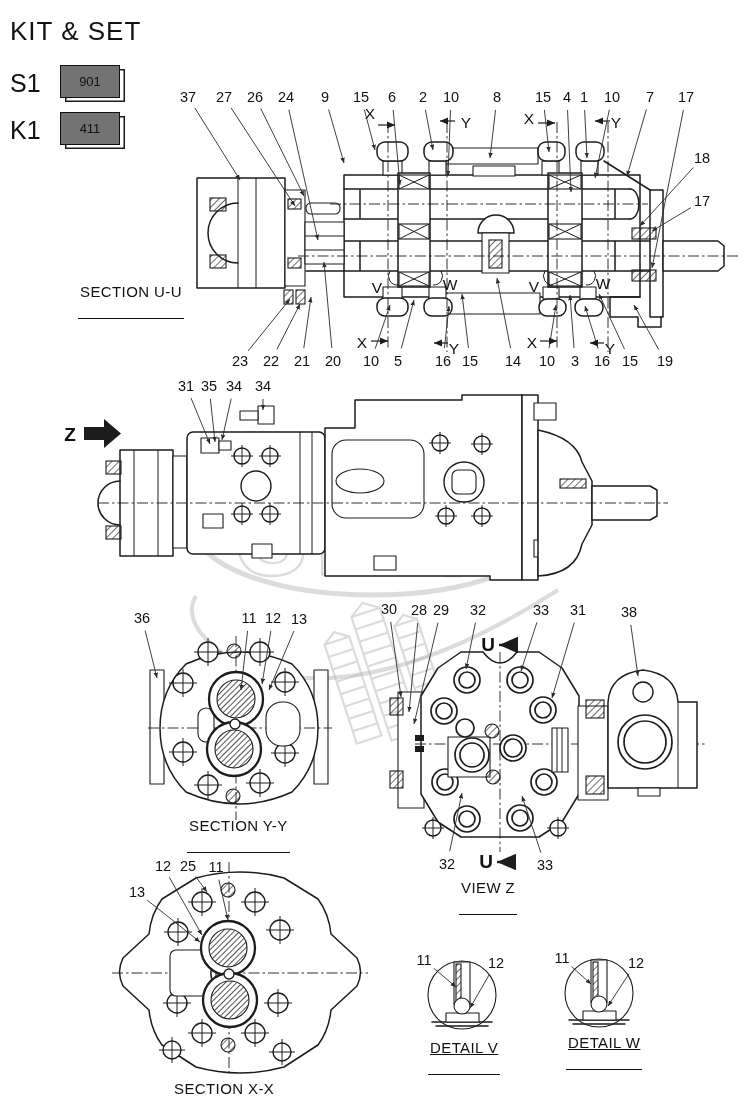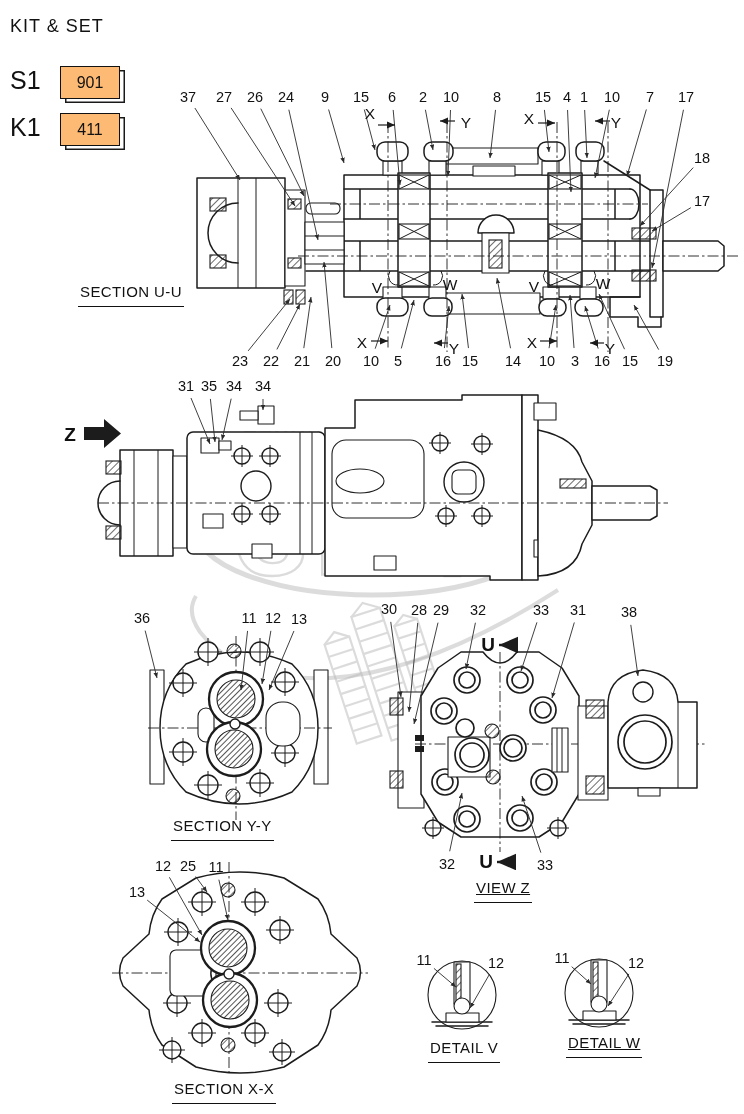--- a/index.html
+++ b/index.html
@@ -30,29 +30,29 @@
   .mka{stroke:#1c1c1c;stroke-width:1.2;}
   .mka.big{stroke-width:2.4;}
 
   
   .wmln{stroke:#b9b9b9;fill:none;opacity:.5;}
   .wmtxt{fill:#b9b9b9;opacity:.5;font-weight:bold;text-anchor:middle;dominant-baseline:central;letter-spacing:2px;}
   .wmlogo{fill:none;stroke:#b9b9b9;opacity:.5;font-weight:bold;text-anchor:middle;letter-spacing:6px;}
 
   
   .vlabel{position:absolute;font-size:15px;color:#111;border-bottom:1.6px solid #111;
-          padding:0 2px 6px 2px;letter-spacing:.4px;white-space:nowrap;}
+          padding:0 2px 18px 2px;letter-spacing:.4px;white-space:nowrap;}
 
   
   .kitset{position:absolute;left:10px;top:16px;color:#111;}
-  .kitset .ktitle{font-size:18px;letter-spacing:1px;margin-bottom:29px;}
-  .krow{display:flex;align-items:flex-start;margin-bottom:7px;height:40px;}
+  .kitset .ktitle{font-size:26px;letter-spacing:1px;margin-bottom:11px;}
+  .krow{display:flex;align-items:flex-end;margin-bottom:7px;height:40px;}
   .kcode{width:50px;font-size:25px;}
   .kbox{width:58px;height:31px;border:1.8px solid #111;display:flex;align-items:center;justify-content:center;
-        font-size:16px;background:#fdba74;box-shadow:5px 4px 0 -1.5px #fff,5px 4px 0 0 #1a1a1a;}
+        font-size:13px;background:#737373;box-shadow:5px 4px 0 -1.5px #fff,5px 4px 0 0 #1a1a1a;}
 </style>
 </head>
 <body>
 
 <div class="stage">
 
 <svg width="744" height="1114" viewBox="0 0 744 1114">
   <defs>
     <pattern id="h" width="5" height="5" patternUnits="userSpaceOnUse" patternTransform="rotate(45)">
       <line x1="0" y1="0" x2="0" y2="5" stroke="#1c1c1c" stroke-width="1.3"></line>
@@ -505,19 +505,19 @@
     <span class="kcode">S1</span>
     <span class="kbox">901</span>
   </div>
   <div class="krow">
     <span class="kcode">K1</span>
     <span class="kbox">411</span>
   </div>
 </div>
 
 <div class="vlabel" style="left:78px;top:283px;">SECTION U-U</div>
-<div class="vlabel" style="left:171px;top:817px;">SECTION Y-Y</div>
-<div class="vlabel" style="left:474px;top:879px;text-decoration:underline;">VIEW Z</div>
+<div class="vlabel" style="left:187px;top:817px;">SECTION Y-Y</div>
+<div class="vlabel" style="left:459px;top:879px;">VIEW Z</div>
 <div class="vlabel" style="left:172px;top:1080px;">SECTION X-X</div>
-<div class="vlabel" style="left:428px;top:1039px;">DETAIL V</div>
+<div class="vlabel" style="left:428px;top:1039px;text-decoration:underline;">DETAIL V</div>
 <div class="vlabel" style="left:566px;top:1034px;text-decoration:underline;">DETAIL W</div>
 
 </div>
 
 </body></html>

